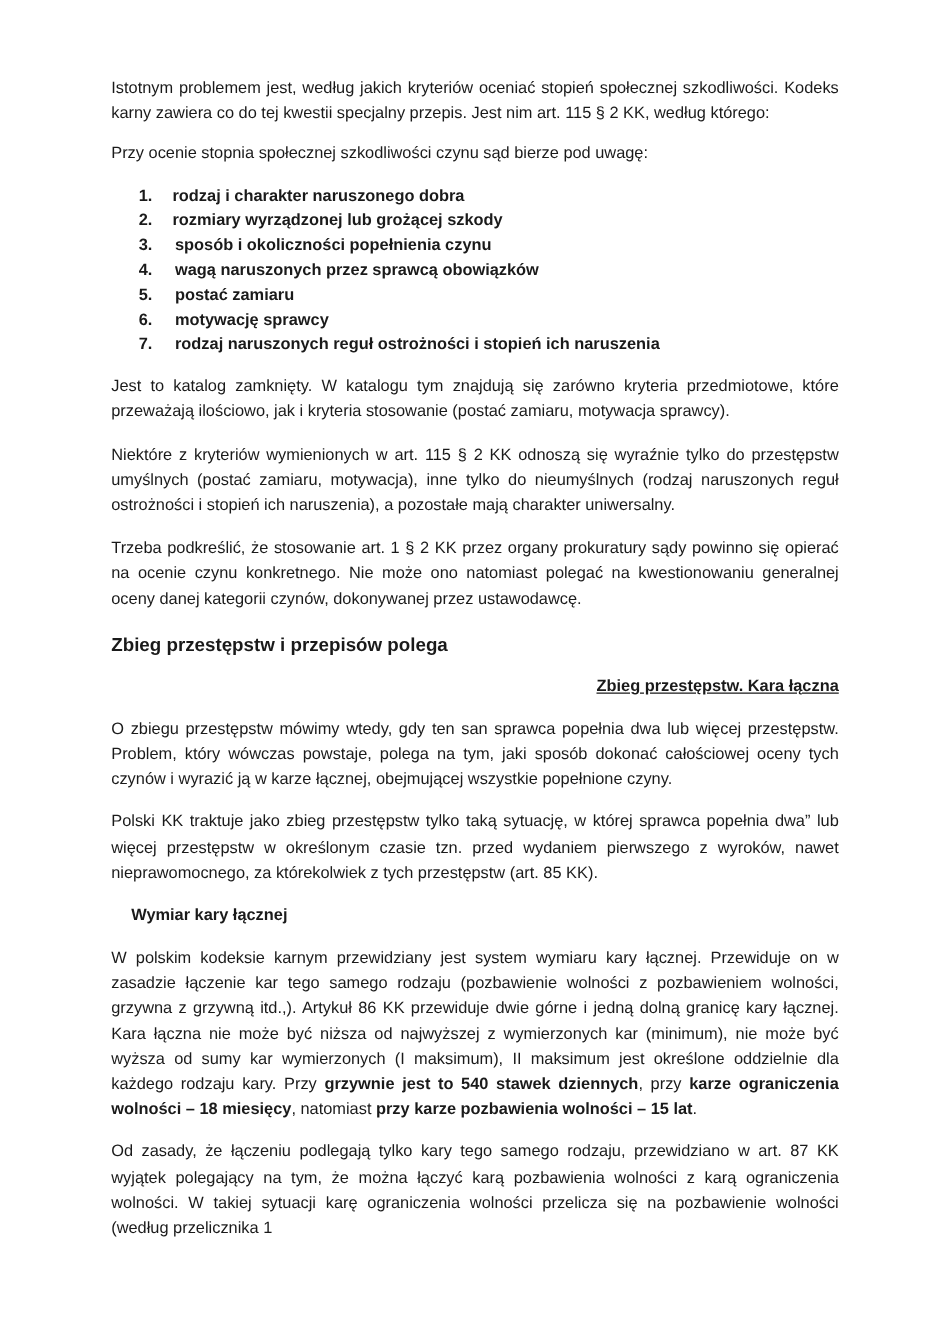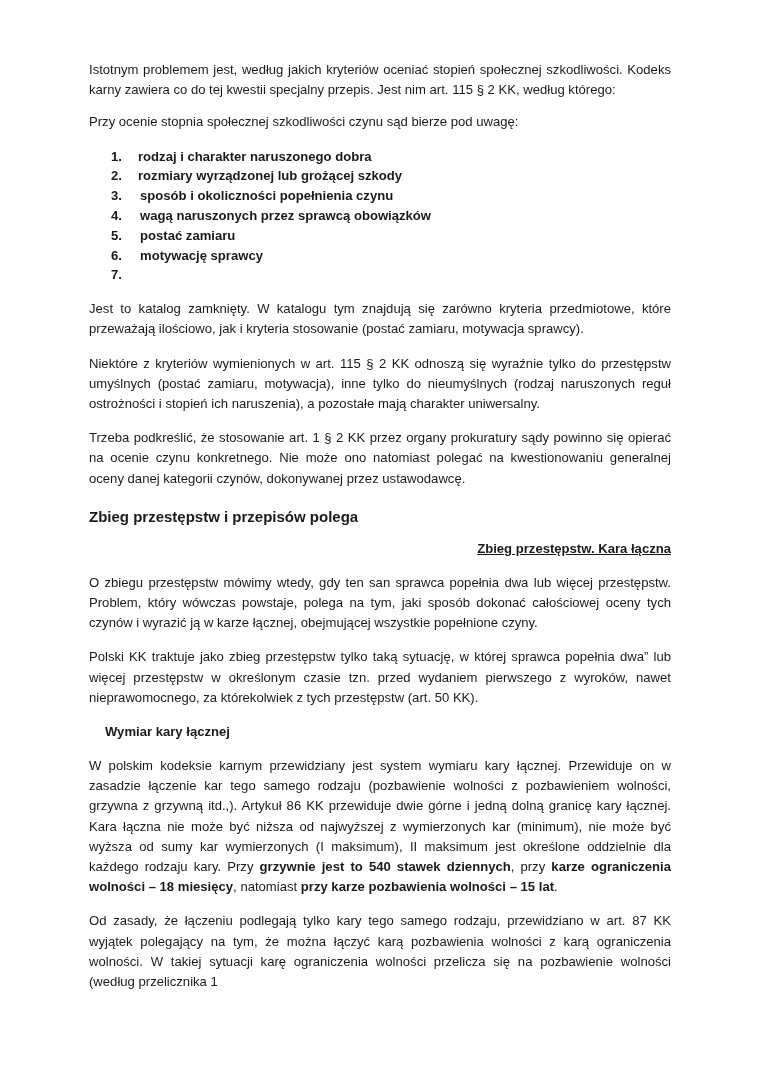--- a/index.html
+++ b/index.html
@@ -60,31 +60,32 @@
     <li>
         <span class="num wide">5.</span>
         <span>postać zamiaru</span>
       </li>
     <li>
         <span class="num wide">6.</span>
         <span>motywację sprawcy</span>
       </li>
     <li>
         <span class="num wide">7.</span>
+        <span>rodzaj naruszonych reguł ostrożności i stopień ich naruszenia</span>
       </li>
   </ol>
 
   <p>Jest to katalog zamknięty. W katalogu tym znajdują się zarówno kryteria przedmiotowe, które przeważają ilościowo,  jak i kryteria stosowanie (postać zamiaru, motywacja sprawcy).</p>
   <p>Niektóre z kryteriów wymienionych w art. 115 § 2 KK odnoszą się wyraźnie tylko do przestępstw umyślnych (postać zamiaru, motywacja), inne tylko do nieumyślnych (rodzaj naruszonych reguł ostrożności i stopień ich naruszenia), a pozostałe mają charakter uniwersalny.</p>
   <p>Trzeba podkreślić, że stosowanie art. 1 § 2 KK przez organy prokuratury sądy powinno się opierać na ocenie czynu konkretnego. Nie może ono natomiast polegać na kwestionowaniu generalnej oceny danej kategorii czynów, dokonywanej przez ustawodawcę.</p>
 
   <h2 class="section">Zbieg przestępstw i przepisów polega</h2>
   <h3 class="sub-underline">Zbieg przestępstw. Kara łączna</h3>
 
   <p>O zbiegu przestępstw mówimy wtedy, gdy ten san sprawca popełnia dwa lub więcej przestępstw. Problem, który wówczas powstaje, polega na tym,  jaki sposób dokonać całościowej oceny tych czynów i wyrazić ją w karze łącznej, obejmującej wszystkie popełnione czyny.</p>
-  <p>Polski KK traktuje jako zbieg przestępstw tylko taką sytuację, w której sprawca popełnia dwa” lub więcej przestępstw w określonym czasie tzn. przed wydaniem pierwszego z wyroków, nawet nieprawomocnego, za którekolwiek z tych przestępstw (art. 50 KK).</p>
+  <p>Polski KK traktuje jako zbieg przestępstw tylko taką sytuację, w której sprawca popełnia dwa” lub więcej przestępstw w określonym czasie tzn. przed wydaniem pierwszego z wyroków, nawet nieprawomocnego, za którekolwiek z tych przestępstw (art. 85 KK).</p>
 
   <h3 class="sub">Wymiar kary łącznej</h3>
 
   <p><span>W polskim kodeksie karnym przewidziany jest system wymiaru kary łącznej. Przewiduje on w zasadzie łączenie kar tego samego rodzaju (pozbawienie wolności z pozbawieniem wolności, grzywna z grzywną itd.,). Artykuł 86 KK przewiduje dwie górne i jedną dolną granicę kary łącznej. Kara łączna nie może być niższa od najwyższej z wymierzonych kar (minimum), nie może być wyższa od sumy kar wymierzonych (I maksimum), II maksimum jest  określone oddzielnie dla każdego rodzaju kary. Przy </span><b>grzywnie jest to 540 stawek dziennych</b><span>, przy </span><b>karze ograniczenia wolności – 18 miesięcy</b><span>, natomiast </span><b>przy karze pozbawienia wolności – 15 lat</b><span>.</span></p>
 
   <p>Od zasady, że łączeniu podlegają tylko kary tego samego rodzaju, przewidziano w art. 87 KK wyjątek polegający na tym, że można łączyć karą pozbawienia wolności z karą ograniczenia wolności. W takiej sytuacji karę ograniczenia wolności przelicza się na pozbawienie wolności (według przelicznika 1</p>
 </div>
 
 </body></html>

